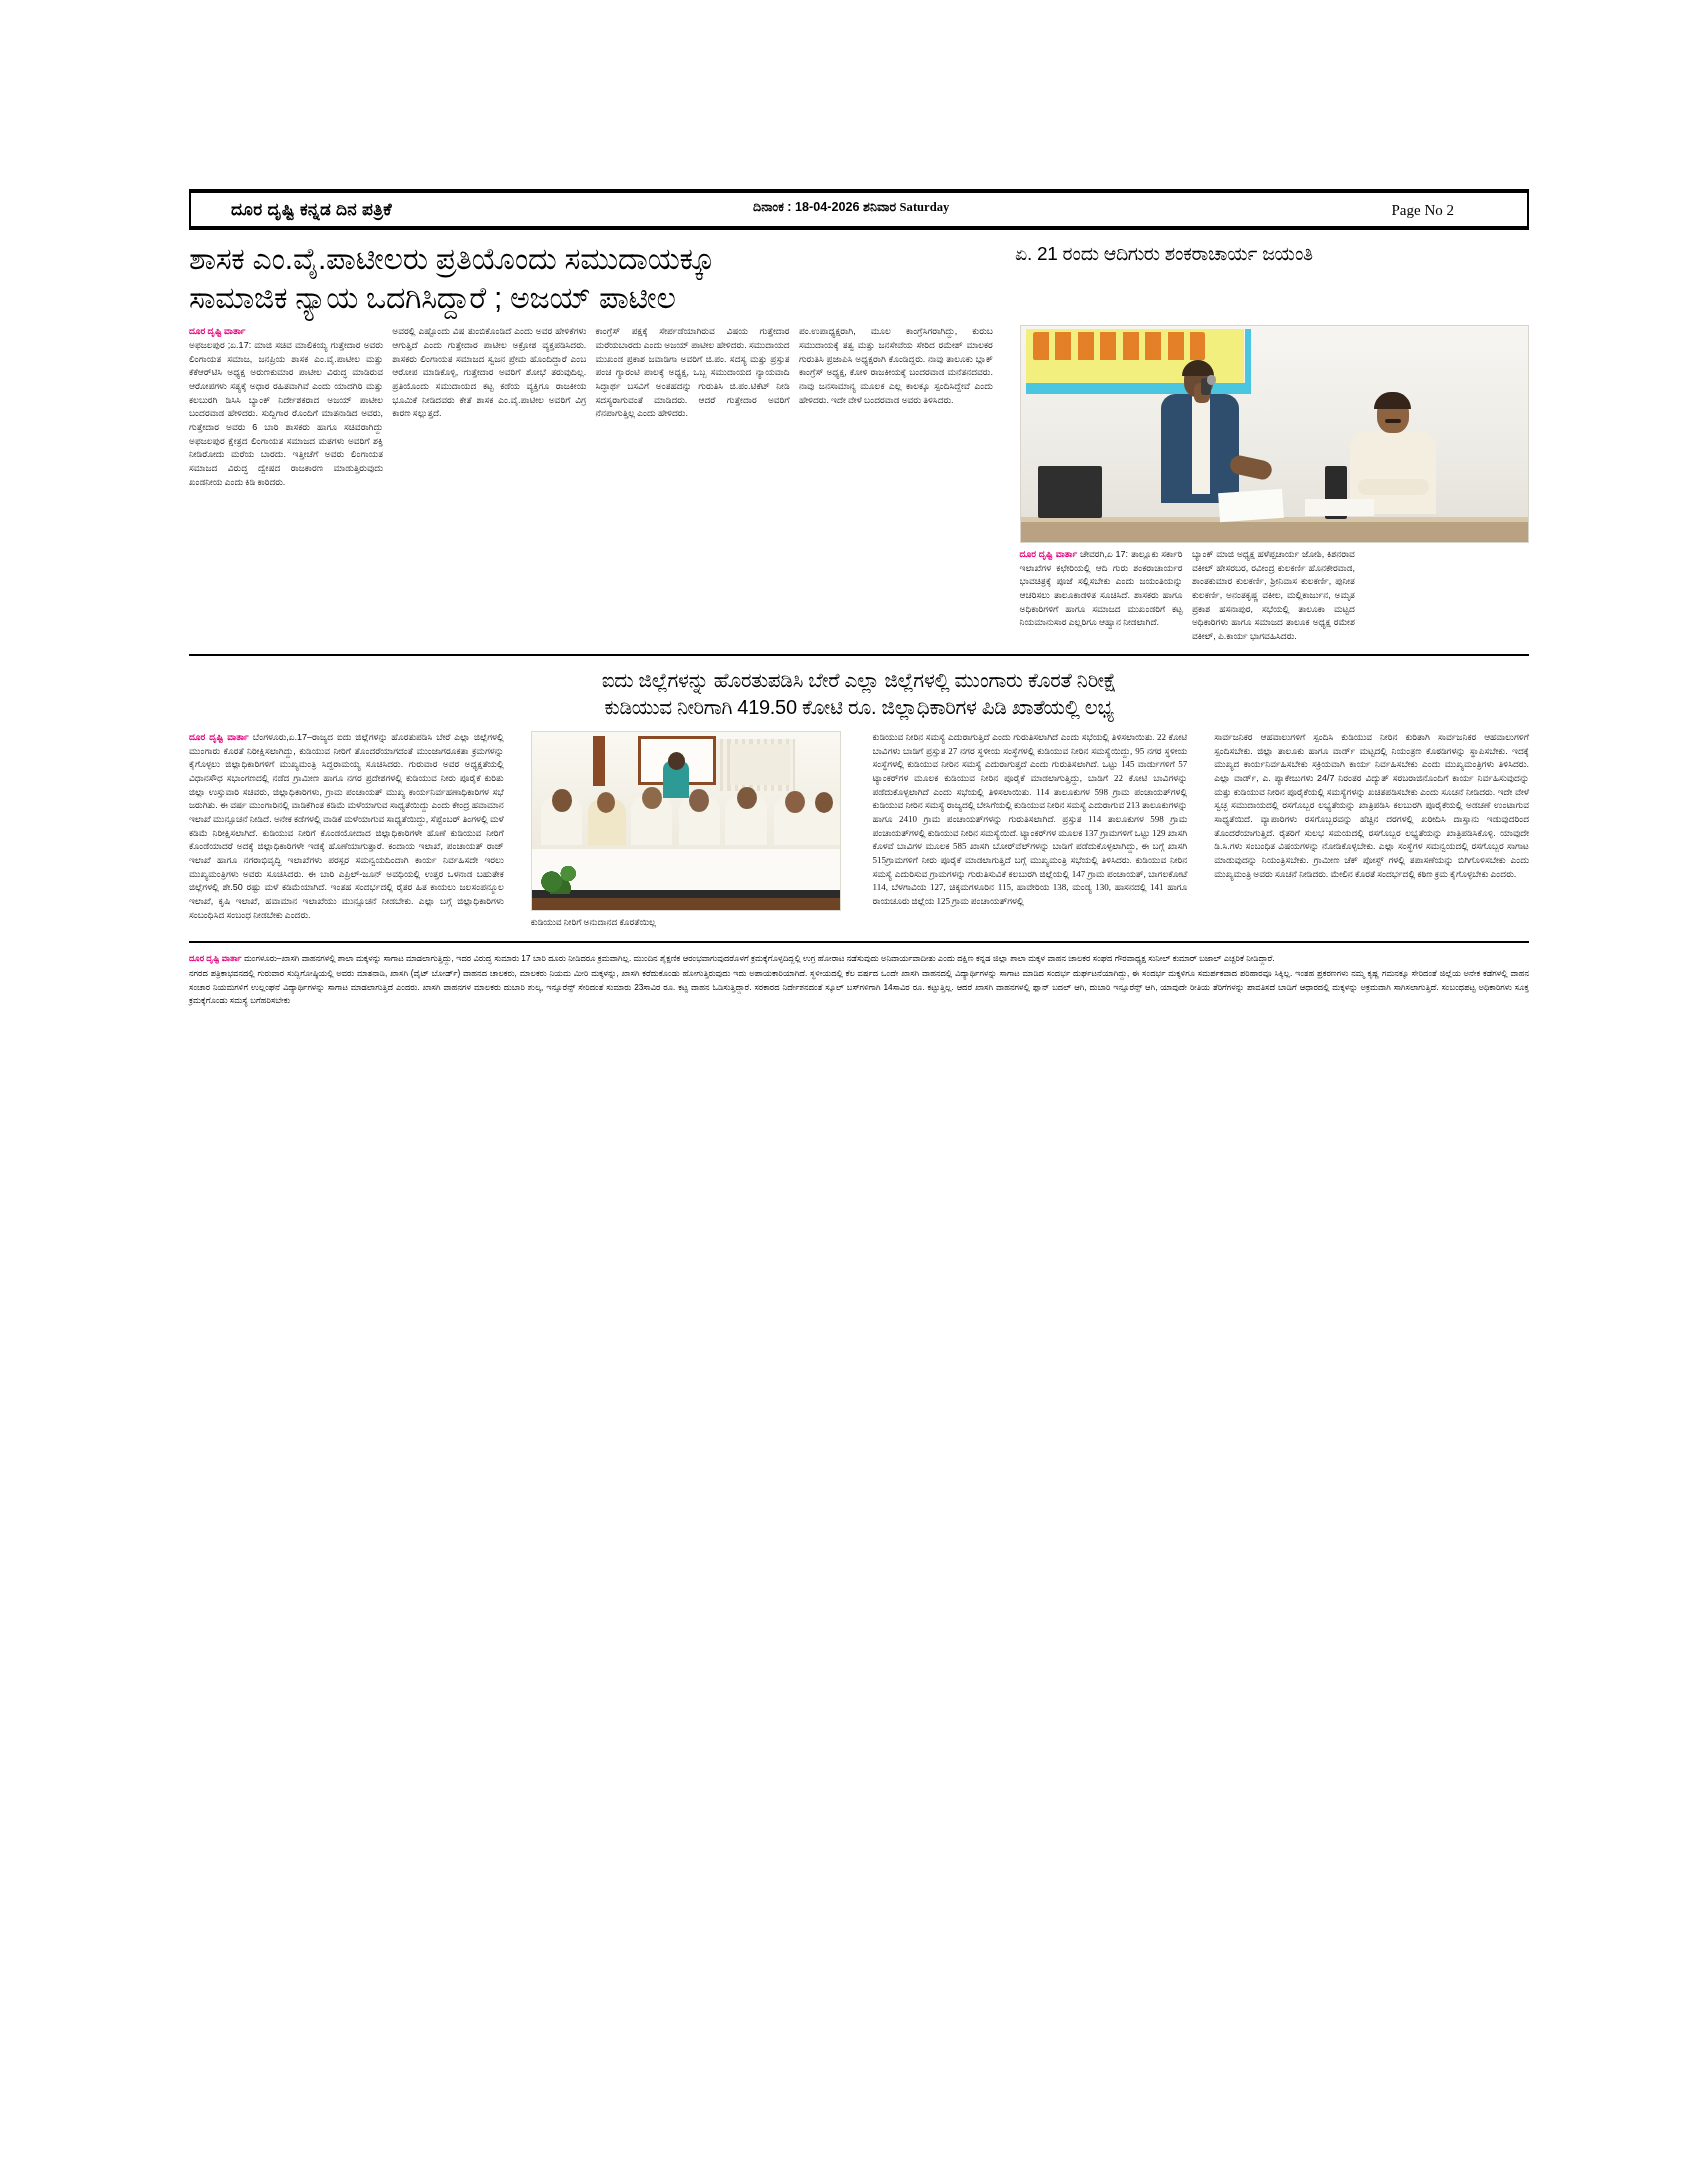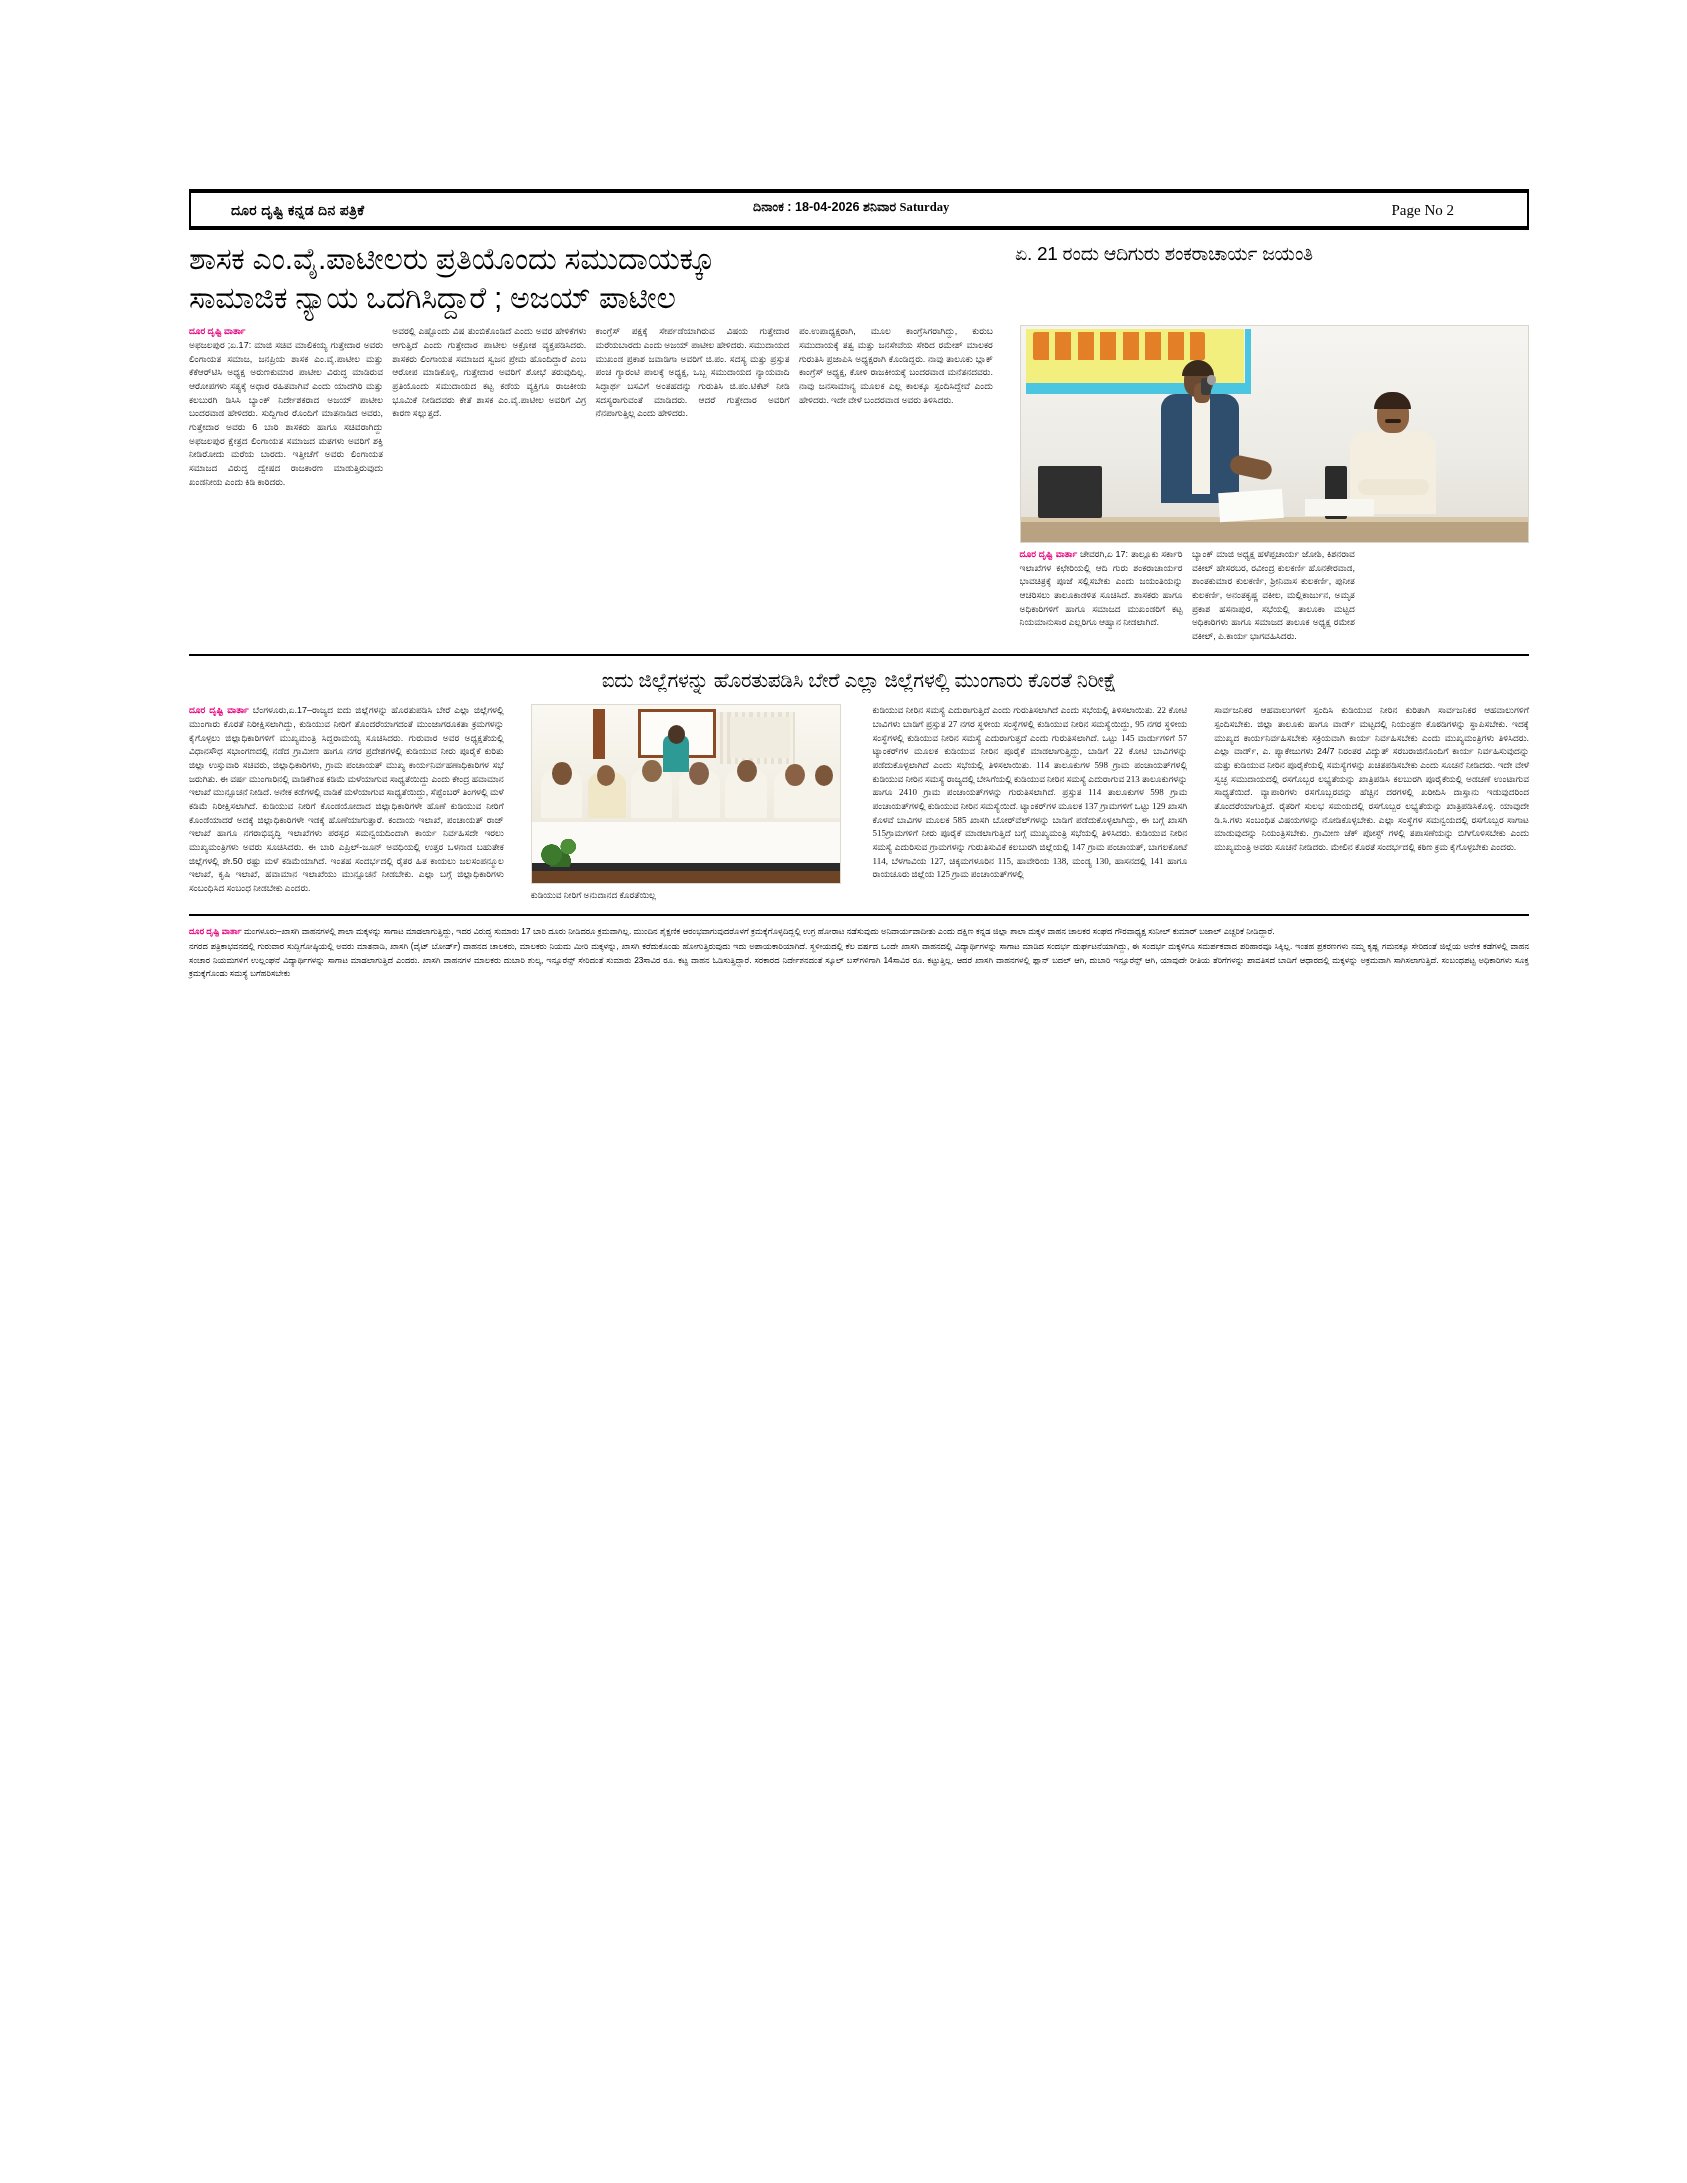--- a/index.html
+++ b/index.html
@@ -31,21 +31,21 @@
     border-left:2px solid #000;
     border-right:2px solid #000;
     height:41px;
     display:flex;
     align-items:center;
     box-sizing:border-box;
     position:relative;
   }
   .masthead .mh-title{
     position:absolute;left:40px;top:50%;transform:translateY(-50%);
-    font-size:14px;font-weight:bold;letter-spacing:0.3px;
+    font-size:17px;font-weight:bold;letter-spacing:0.3px;
   }
   .masthead .mh-date{
     position:absolute;left:50%;transform:translateX(-54%) ;
     top:50%;margin-top:-9.3px;
     font-size:12.6px;font-weight:bold;white-space:nowrap;
   }
   .masthead .mh-date .eng{font-family:"Liberation Serif",serif;font-weight:bold;}
   .masthead .mh-page{
     position:absolute;right:73px;top:50%;transform:translateY(-50%);
     font-family:"Liberation Serif",serif;
@@ -276,20 +276,21 @@
         </div>
 
       </div>
     </div>
 
     <div class="rule"></div>
 
     <div class="a2">
       <div class="a2-head kn-hl">
         <div>ಐದು ಜಿಲ್ಲೆಗಳನ್ನು ಹೊರತುಪಡಿಸಿ ಬೇರೆ ಎಲ್ಲಾ ಜಿಲ್ಲೆಗಳಲ್ಲಿ ಮುಂಗಾರು ಕೊರತೆ ನಿರೀಕ್ಷೆ</div>
+        <div>ಕುಡಿಯುವ ನೀರಿಗಾಗಿ 419.50 ಕೋಟಿ ರೂ. ಜಿಲ್ಲಾಧಿಕಾರಿಗಳ ಪಿಡಿ ಖಾತೆಯಲ್ಲಿ ಲಭ್ಯ</div>
       </div>
 
       <div class="a2-body">
         <div class="a2-colA body-col">
           <span class="byline">ದೂರ ದೃಷ್ಟಿ ವಾರ್ತಾ</span>
           <span>ಬೆಂಗಳೂರು,ಏ.17–ರಾಜ್ಯದ ಐದು</span>
           <span>ಜಿಲ್ಲೆಗಳನ್ನು ಹೊರತುಪಡಿಸಿ ಬೇರೆ ಎಲ್ಲಾ ಜಿಲ್ಲೆಗಳಲ್ಲಿ ಮುಂಗಾರು ಕೊರತೆ ನಿರೀಕ್ಷಿಸಲಾಗಿದ್ದು, ಕುಡಿಯುವ ನೀರಿಗೆ ತೊಂದರೆಯಾಗದಂತೆ ಮುಂಜಾಗರೂಕತಾ ಕ್ರಮಗಳನ್ನು ಕೈಗೊಳ್ಳಲು ಜಿಲ್ಲಾಧಿಕಾರಿಗಳಿಗೆ ಮುಖ್ಯಮಂತ್ರಿ ಸಿದ್ದರಾಮಯ್ಯ ಸೂಚಿಸಿದರು.
 
 ಗುರುವಾರ ಅವರ ಅಧ್ಯಕ್ಷತೆಯಲ್ಲಿ ವಿಧಾನಸೌಧ ಸಭಾಂಗಣದಲ್ಲಿ ನಡೆದ ಗ್ರಾಮೀಣ ಹಾಗೂ ನಗರ ಪ್ರದೇಶಗಳಲ್ಲಿ ಕುಡಿಯುವ ನೀರು ಪೂರೈಕೆ ಕುರಿತು ಜಿಲ್ಲಾ ಉಸ್ತುವಾರಿ ಸಚಿವರು, ಜಿಲ್ಲಾಧಿಕಾರಿಗಳು, ಗ್ರಾಮ ಪಂಚಾಯತ್ ಮುಖ್ಯ ಕಾರ್ಯನಿರ್ವಹಣಾಧಿಕಾರಿಗಳ ಸಭೆ ಜರುಗಿತು.
 

